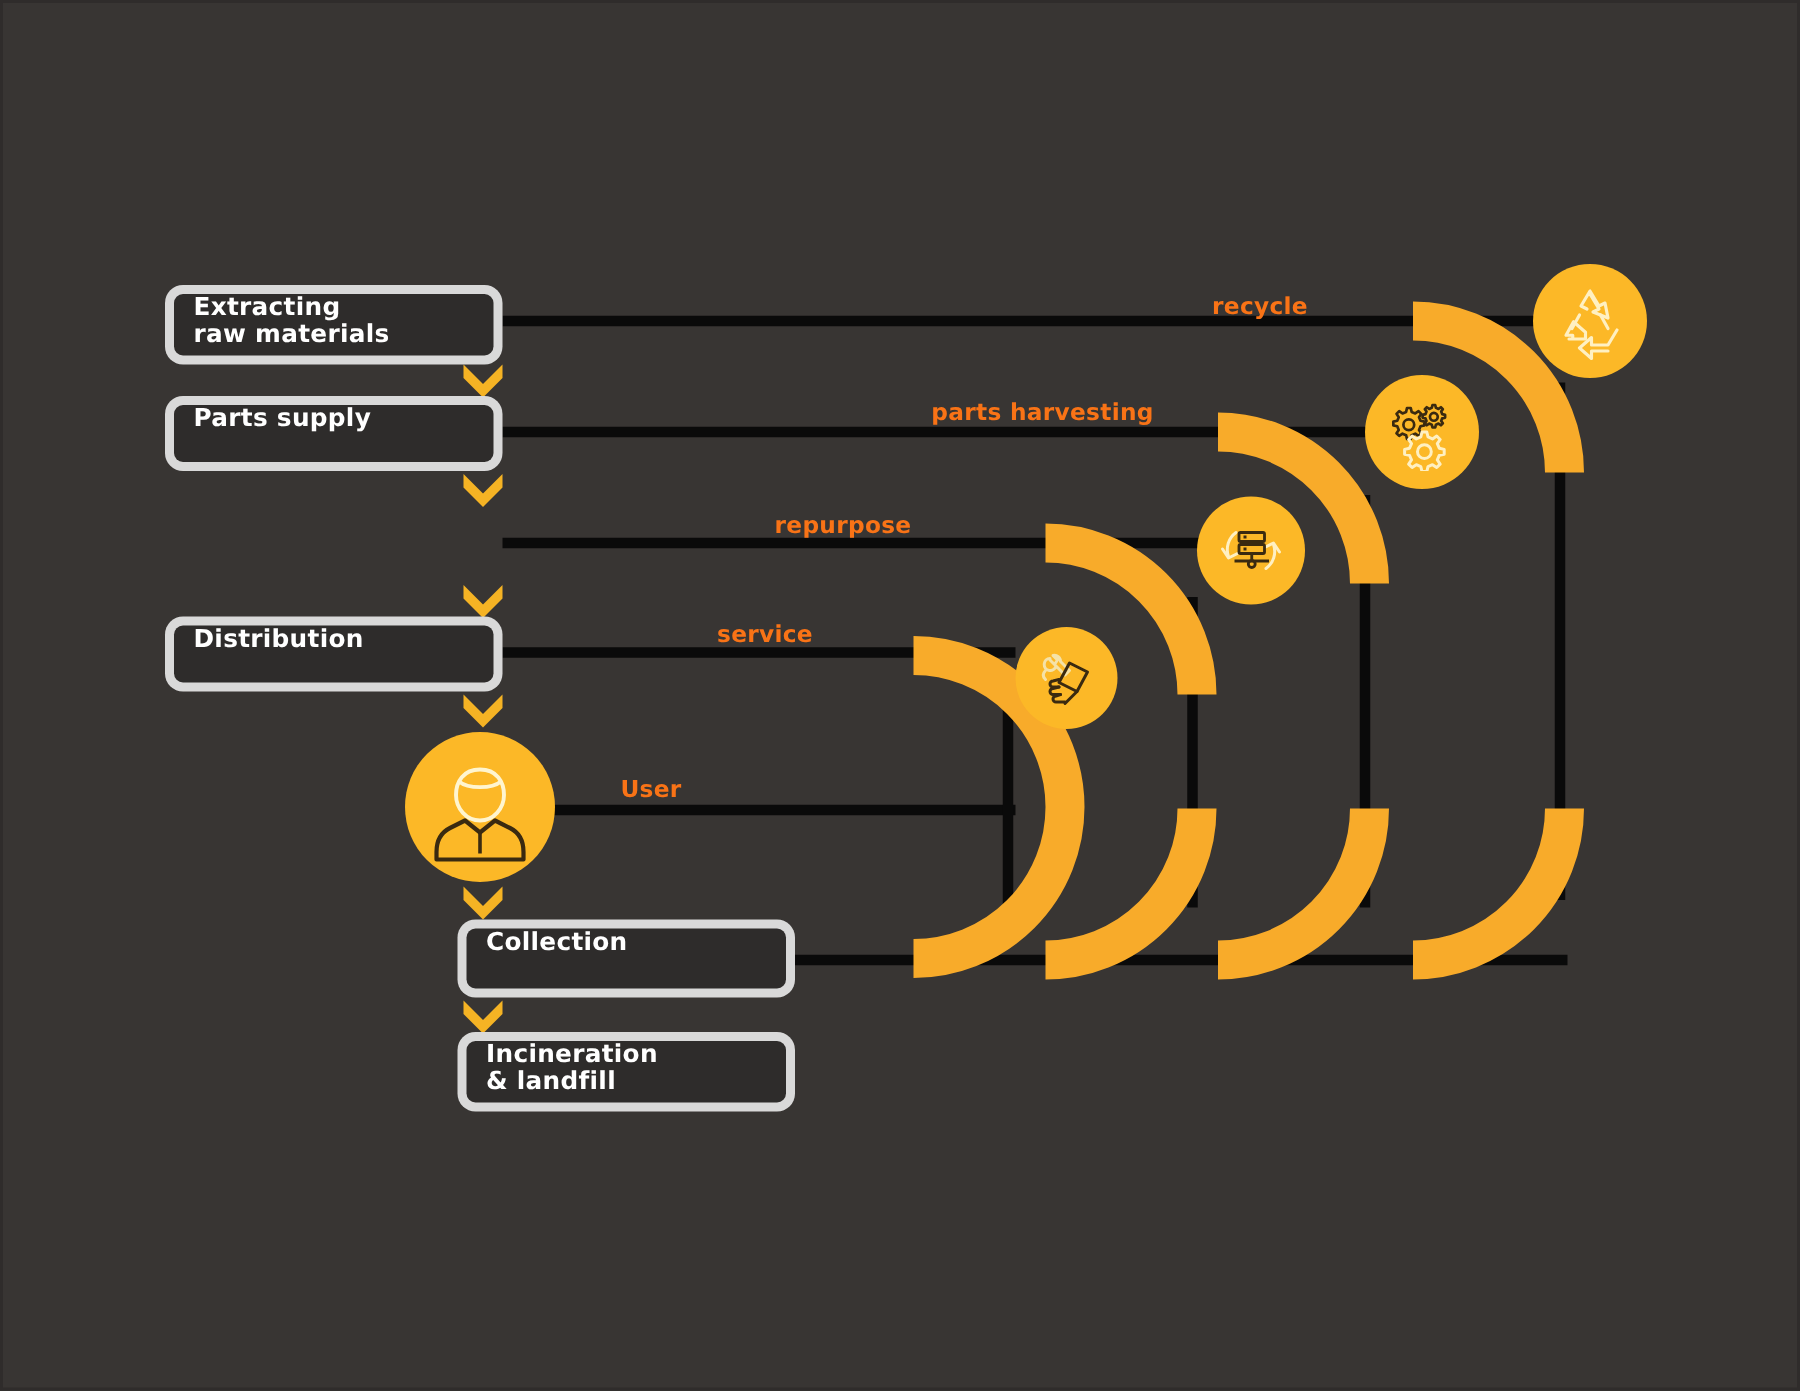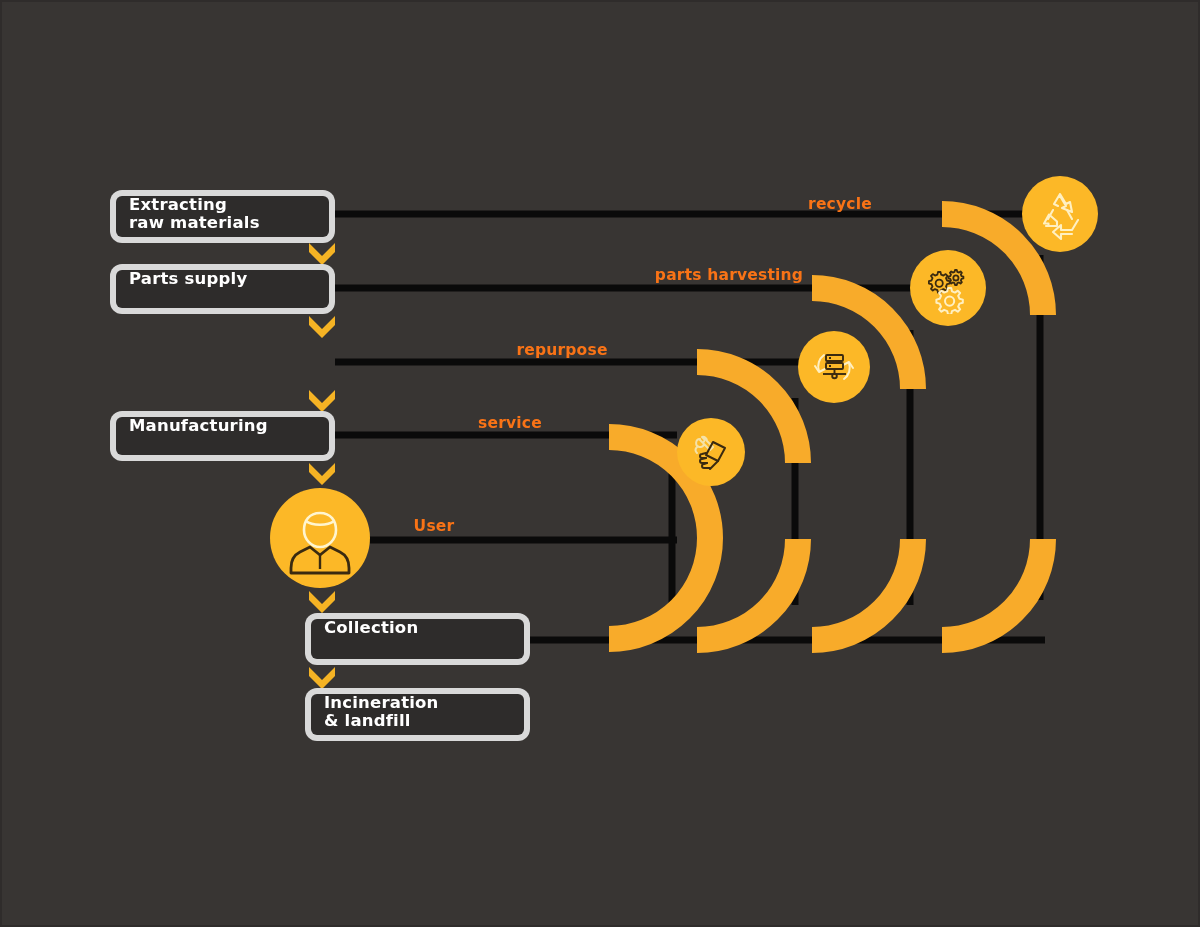--- a/index.html
+++ b/index.html
@@ -123,39 +123,39 @@
 
   <div class="pbox" style="left:110px;top:264px;width:225px;height:50px;">
     <div class="inner">
       <span class="lbl">Parts supply</span>
     </div>
   </div>
 
 
   <div class="pbox" style="left:110px;top:411px;width:225px;height:50px;">
     <div class="inner">
-      <span class="lbl">Manufacturing</span>
+      <span class="lbl">Distribution</span>
     </div>
   </div>
 
   <div class="pbox" style="left:305px;top:613px;width:225px;height:52px;">
     <div class="inner">
       <span class="lbl">Collection</span>
     </div>
   </div>
 
   <div class="pbox" style="left:305px;top:688px;width:225px;height:53px;">
     <div class="inner">
       <span class="lbl">Incineration
 &amp; landfill</span>
     </div>
   </div>
 
   <div class="flowlbl" style="left:840px;top:195px;">recycle</div>
-  <div class="flowlbl" style="left:729px;top:266px;">parts harvesting</div>
+  <div class="flowlbl" style="left:695px;top:266px;">parts harvesting</div>
   <div class="flowlbl" style="left:562px;top:341px;">repurpose</div>
   <div class="flowlbl" style="left:510px;top:414px;">service</div>
   <div class="flowlbl" style="left:434px;top:517px;">User</div>
 
   <div class="circ" style="left:270px;top:488px;width:100px;height:100px;">
     <svg width="74" height="74" viewBox="0 0 74 74">
       <path d="M37 12 c-11 0 -16 8 -16 17 c0 9 7 17 16 17 c9 0 16 -8 16 -17 c0 -9 -5 -17 -16 -17 Z" fill="none" stroke="#fff5cf" stroke-width="2.6"></path>
       <path d="M23 20 c6 5 22 5 28 0" fill="none" stroke="#fff5cf" stroke-width="2.4"></path>
       <path d="M27 46 l10 8 l10 -8 l10 5 c6 3 9 9 9 16 l0 5 l-58 0 l0 -5 c0 -7 3 -13 9 -16 Z" fill="none" stroke="#3a2a10" stroke-width="2.8" stroke-linejoin="round"></path>
       <path d="M37 54 l0 14" fill="none" stroke="#3a2a10" stroke-width="2.4"></path>

